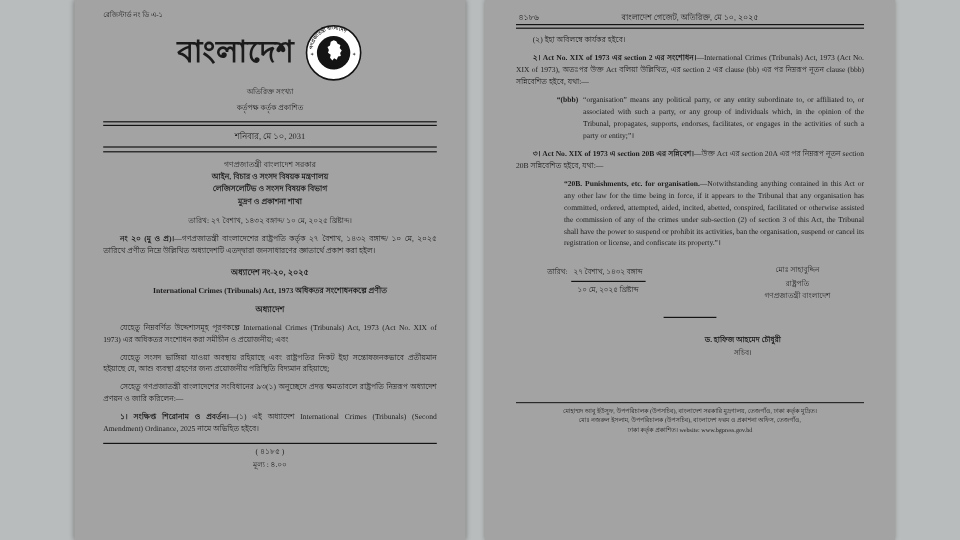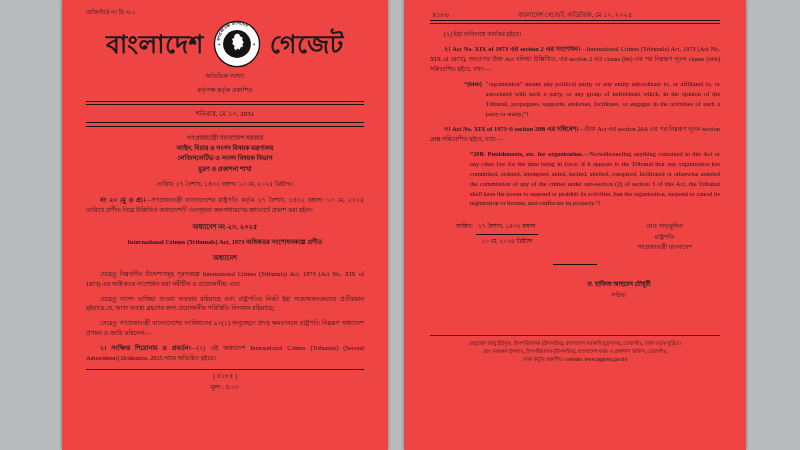--- a/index.html
+++ b/index.html
@@ -6,21 +6,21 @@
   body{
     width:800px;height:450px;
     background:#b9bcbc;
     font-family:"Liberation Serif","DejaVu Serif",serif;
     color:#1b1b1b;
     overflow:hidden;
   }
   .canvas{position:relative;width:800px;height:450px;overflow:hidden;}
   .page{
     position:absolute;top:0;bottom:0;
-    background:#ef4444;
+    background:#a3a3a3;
     box-sizing:border-box;
     box-shadow:0 0 4px rgba(0,0,0,0.35);
   }
   .page-left{left:62px;width:326px;padding:7px 24px 0 24px;}
   .page-right{left:404px;width:342px;padding:9px 26px 0 26px;}
 
   .center{text-align:center;}
   .bold{font-weight:bold;}
   .reg-no{font-size:5.8px;}
 
@@ -87,21 +87,20 @@
           <text font-size="4.2" fill="#141414" font-weight="bold">
             <textPath href="#sealTopArc" startOffset="8%">গণপ্রজাতন্ত্রী বাংলাদেশ</textPath>
           </text>
           <text font-size="4.2" fill="#141414" font-weight="bold">
             <textPath href="#sealBottomArc" startOffset="28%">সরকার</textPath>
           </text>
           <text x="4.5" y="27.5" font-size="4.5" fill="#141414">✶</text>
           <text x="41" y="27.5" font-size="4.5" fill="#141414">✶</text>
         </svg>
       </span>
-      <span class="mast-title">গেজেট</span>
     </div>
 
     <div class="center line-sm">অতিরিক্ত সংখ্যা</div>
     <div class="center line-sm">কর্তৃপক্ষ কর্তৃক প্রকাশিত</div>
 
     <div class="rule2"></div>
     <div class="center date-bar">শনিবার, মে ১০, 2031</div>
     <div class="rule2" style="margin-top:0;"></div>
 
     <div class="gov-block center">

